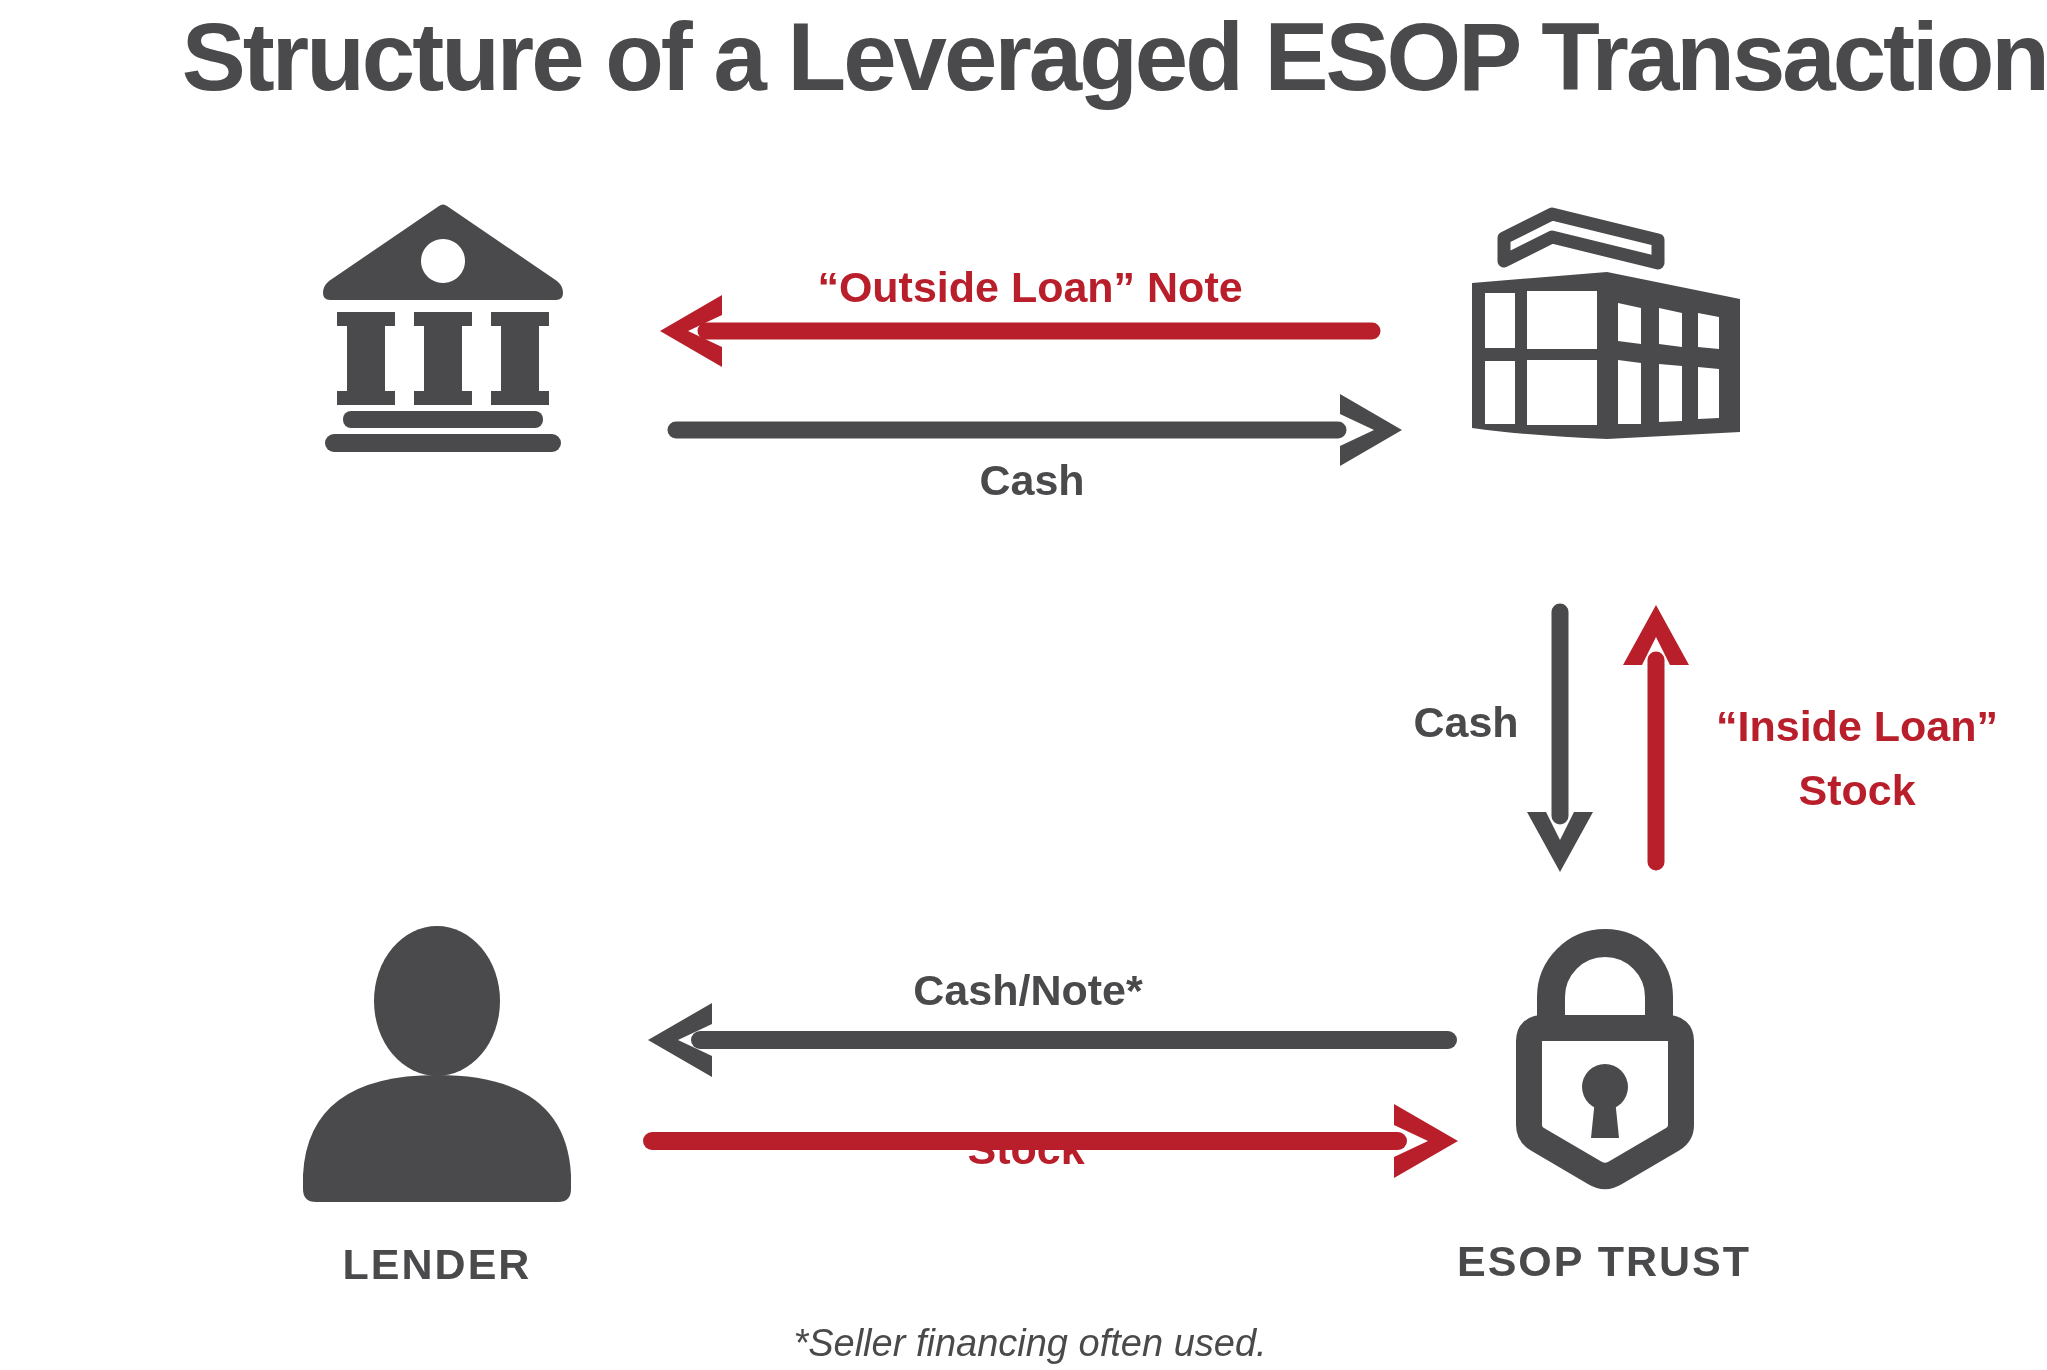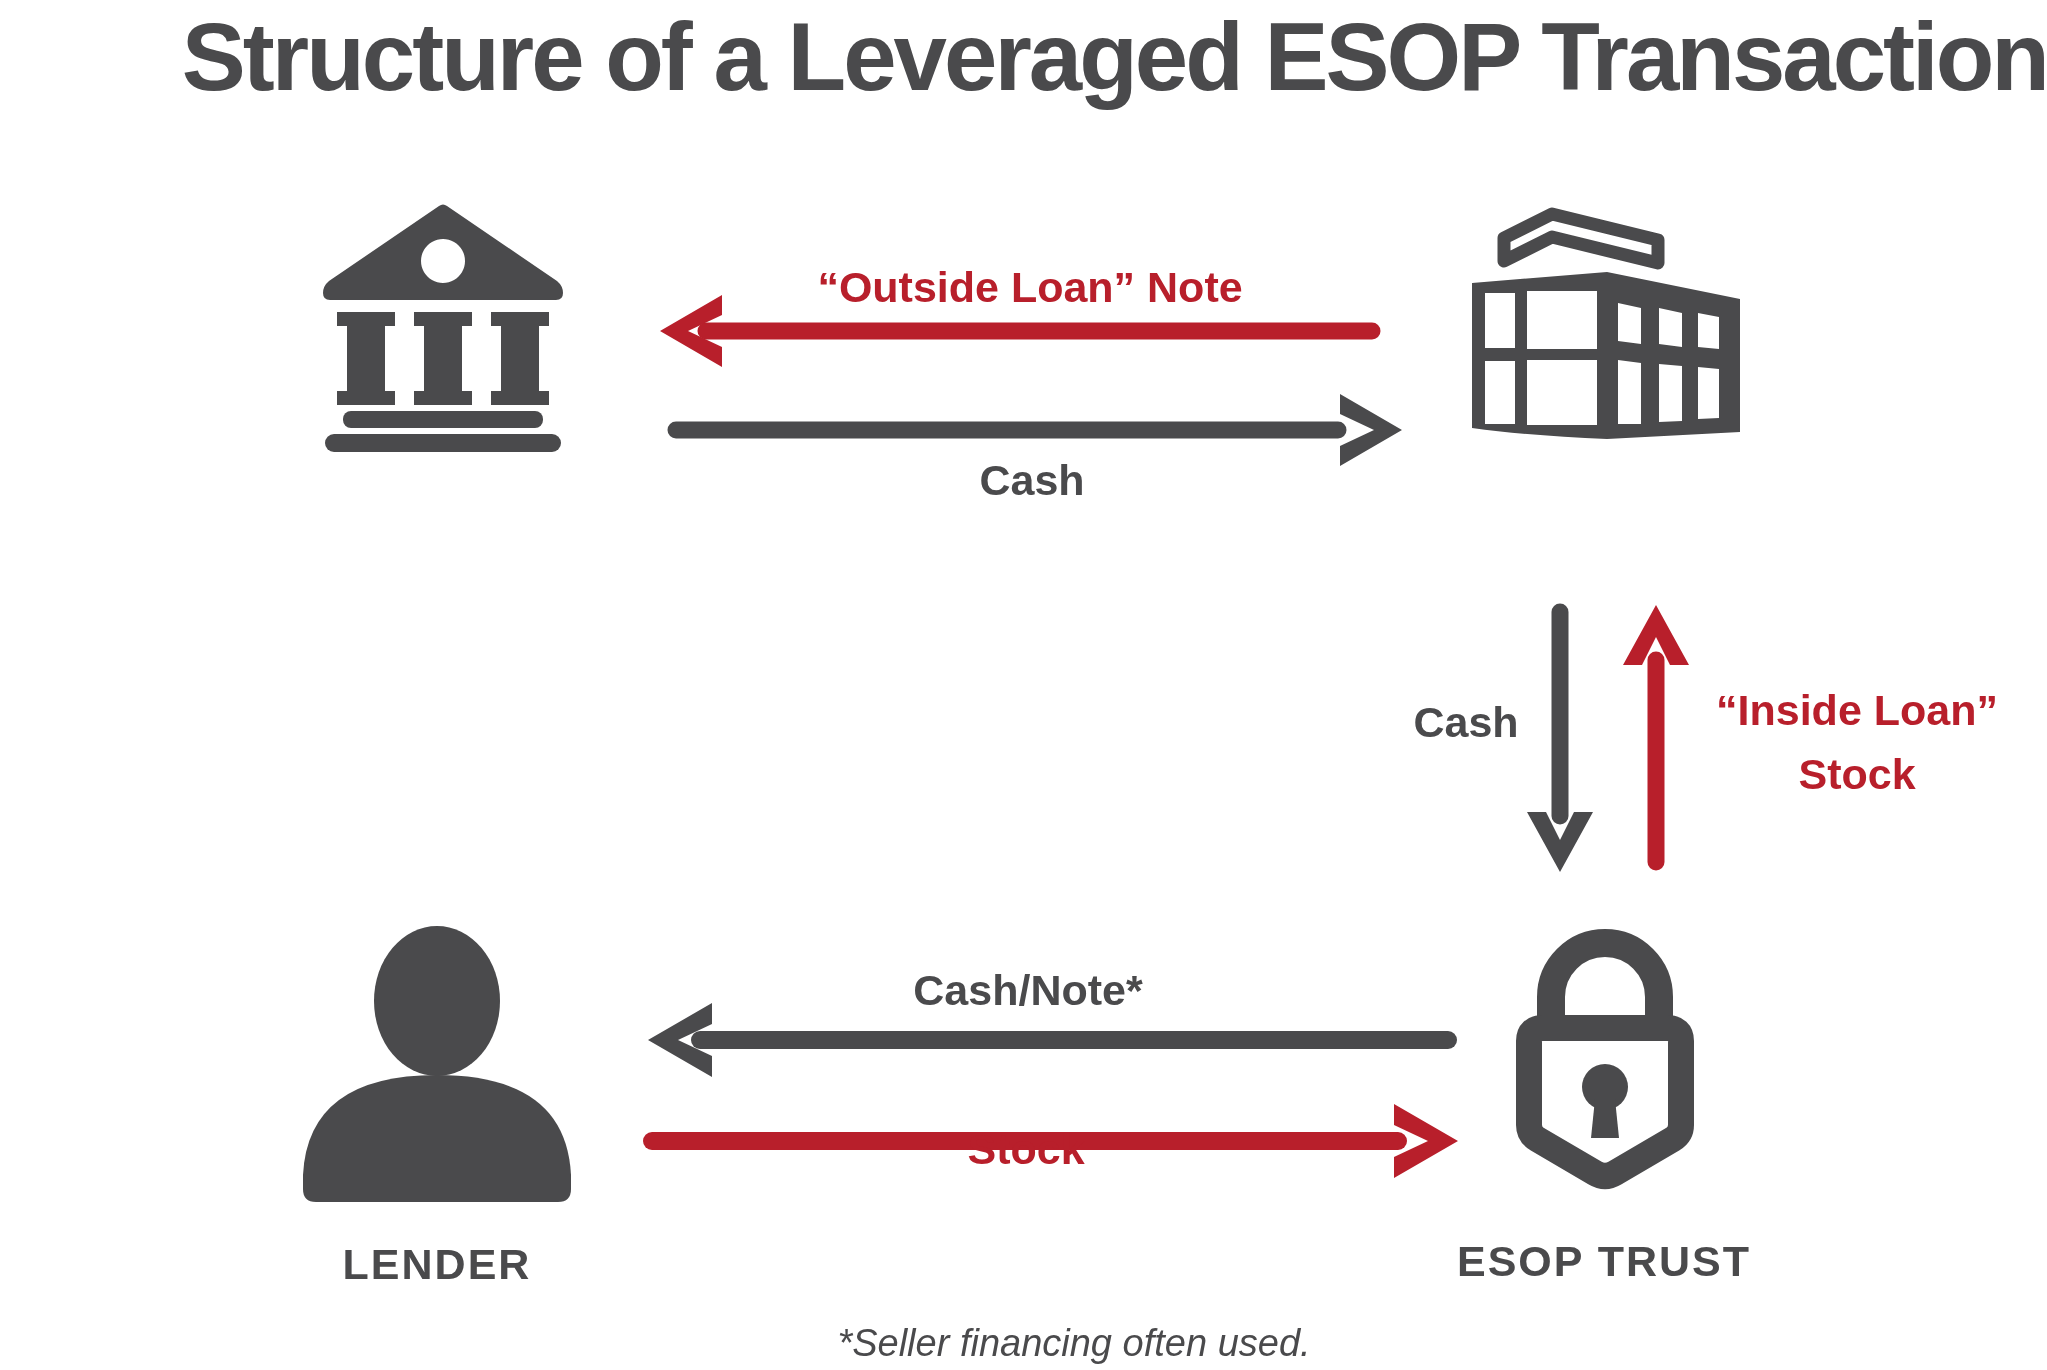--- a/index.html
+++ b/index.html
@@ -8,21 +8,21 @@
   .title{position:absolute;left:0;top:2px;width:100%;text-align:right;
          font-size:96px;font-weight:700;letter-spacing:-3px;color:#4a4a4c;white-space:nowrap;}
   .layer{position:absolute;left:0;top:0;width:2047px;height:1370px;}
   .icon{position:absolute;}
   .lbl{position:absolute;transform:translateX(-50%);font-weight:700;font-size:43px;
        color:#4a4a4c;white-space:nowrap;text-align:center;line-height:1.0;}
   .node-label{letter-spacing:2px;line-height:53px;}
   .red{color:#b81f2b;}
   .two-line{line-height:64px;}
   .footnote{position:absolute;transform:translateX(-50%);font-style:italic;font-weight:400;
-            font-size:38px;color:#4a4a4c;white-space:nowrap;margin-left:44px;}
+            font-size:38px;color:#4a4a4c;white-space:nowrap;}
 </style>
 </head>
 <body>
 
 <div class="canvas">
 
   <div class="title">Structure of a Leveraged ESOP Transaction</div>
 
   <svg class="layer" viewBox="0 0 2047 1370">
 
@@ -108,21 +108,21 @@
       <path d="M86,223 L114,223 L110,184 L90,184 Z"></path>
     </g>
   </svg>
 
   <div class="lbl node-label" style="left:437px;top:1238px">LENDER</div>
   <div class="lbl red" style="left:1030px;top:266px">“Outside Loan” Note</div>
 
   <div class="lbl node-label" style="left:1604px;top:1235px">ESOP TRUST</div>
   <div class="lbl" style="left:1032px;top:459px">Cash</div>
   <div class="lbl" style="left:1466px;top:701px">Cash</div>
-  <div class="lbl red two-line" style="left:1857px;top:678px">
+  <div class="lbl red two-line" style="left:1857px;top:694px">
     <span>“Inside Loan”</span><br>
     <span>Stock</span>
   </div>
   <div class="lbl" style="left:1028px;top:969px">Cash/Note*</div>
   <div class="lbl red" style="left:1026px;top:1128px">Stock</div>
 
   <div class="footnote" style="left:1030px;top:1322px">*Seller financing often used.</div>
 
 </div>
 

